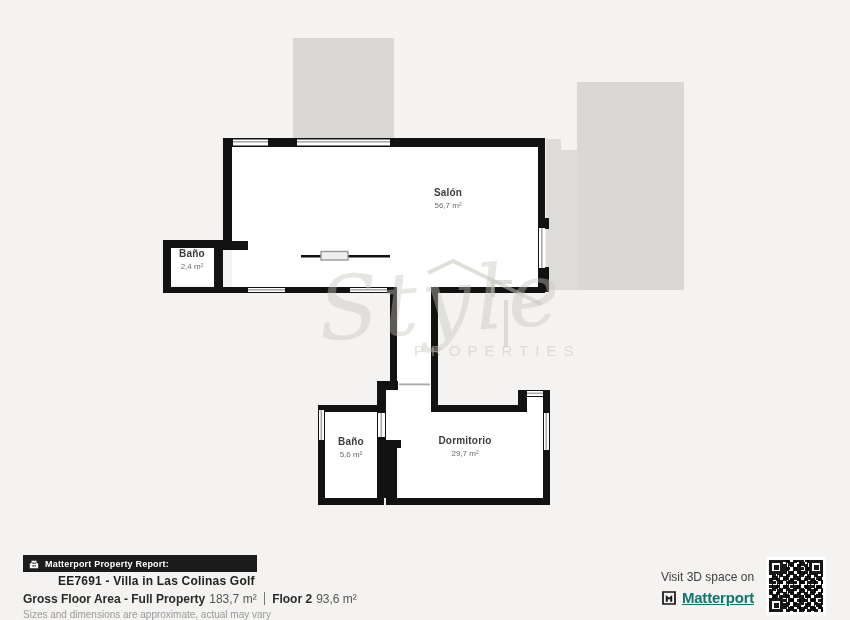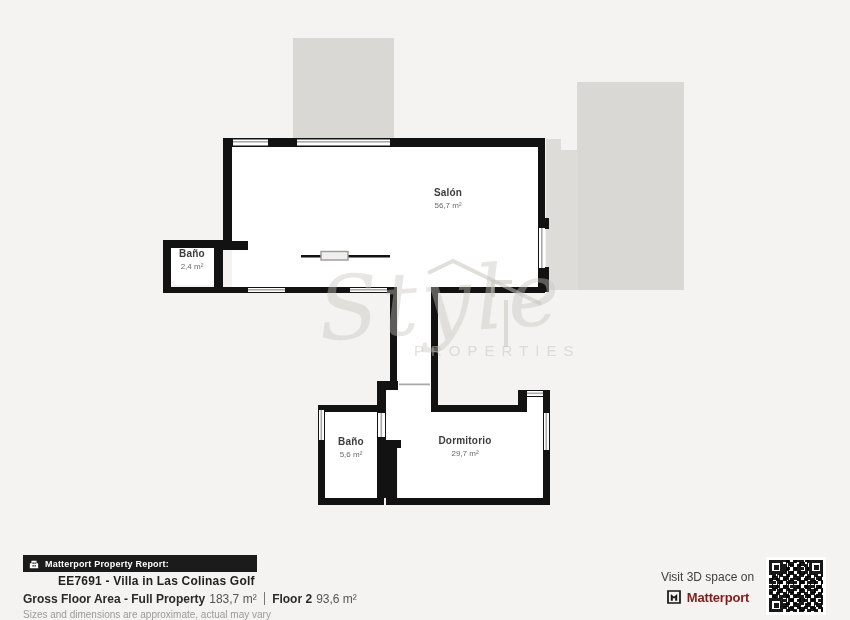--- a/index.html
+++ b/index.html
@@ -51,21 +51,21 @@
   .specs .val{color:#555;margin-left:4px;}
   .specs .sep{width:1.5px;height:13px;background:#777;margin:0 7px;}
   .disclaimer{
     position:absolute;left:23px;top:609px;font-size:10px;color:#9a9a9a;
   }
 
   
   .visit-wrap{position:absolute;left:655px;top:570px;width:105px;text-align:center;}
   .visit-text{font-size:12px;color:#3f3f3f;}
   .brand-row{display:flex;align-items:center;justify-content:center;gap:5px;margin-top:5px;}
-  .brand-name{font-size:13px;font-weight:bold;color:#7f1d1d;letter-spacing:-.2px;}
+  .brand-name{font-size:15px;font-weight:bold;color:#0f766e;letter-spacing:-.2px;text-decoration:underline;}
 
   
   .qr{
     position:absolute;left:766px;top:557px;width:60px;height:58px;background:#ffffff;
     box-sizing:border-box;padding:3px;
   }
   .qr-inner{
     position:relative;width:100%;height:100%;
     background:
       repeating-conic-gradient(#181818 0% 25%, #ffffff 0% 50%) 0 0 / 7px 7px,

